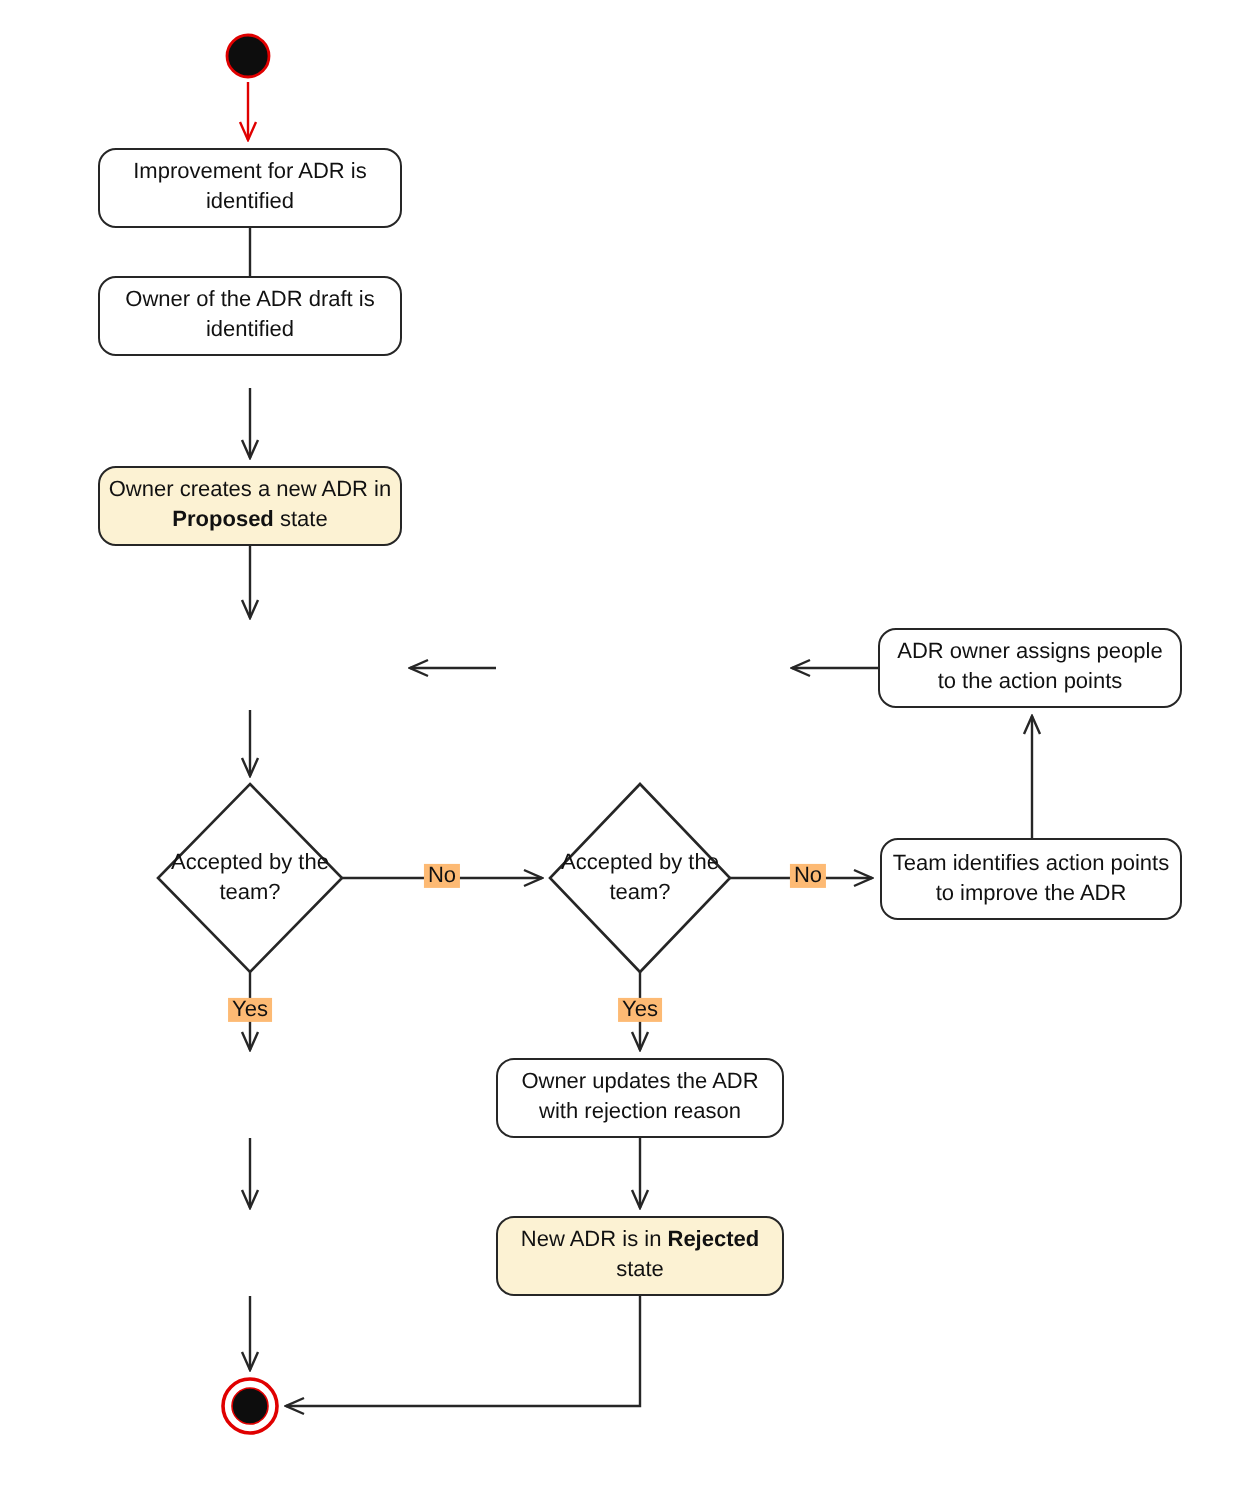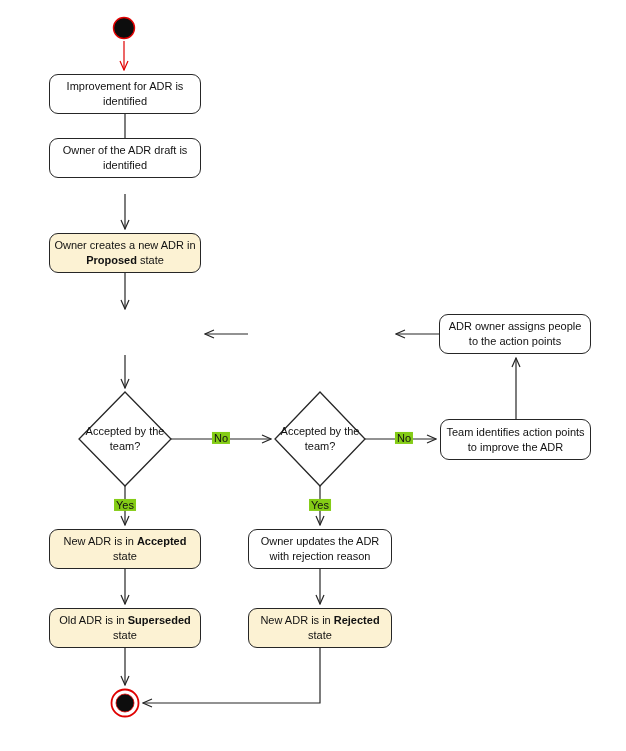--- a/index.html
+++ b/index.html
@@ -39,21 +39,21 @@
   .dlabel{
     position:absolute;
     transform:translate(-50%,-50%);
     text-align:center;
     font-size:11px;line-height:1.32;
     width:84px;
   }
   .elabel{
     position:absolute;
     transform:translate(-50%,-50%);
-    background:#84cc16;
+    background:#fdba74;
     padding:0 2px;
     font-size:11px;line-height:1.1;
     text-align:center;
   }
 </style>
 </head>
 <body>
 
 <div class="canvas">
 
@@ -112,27 +112,21 @@
     <span>ADR owner assigns people to the action points</span>
   </div>
 
   <div class="node" style="left:440px;top:419px;width:151px;height:41px">
     <span>Team identifies action points to improve the ADR</span>
   </div>
 
   <div class="dlabel" style="left:125px;top:439px">Accepted by the team?</div>
   <div class="dlabel" style="left:320px;top:439px">Accepted by the team?</div>
 
-  <div class="node state" style="left:49px;top:529px;width:152px;height:40px">
-    <span><span>New ADR is in </span><b>Accepted</b><span> state</span></span>
-  </div>
 
-  <div class="node state" style="left:49px;top:608px;width:152px;height:40px">
-    <span><span>Old ADR is in </span><b>Superseded</b><span> state</span></span>
-  </div>
 
   <div class="node state" style="left:248px;top:608px;width:144px;height:40px">
     <span><span>New ADR is in </span><b>Rejected</b><span> state</span></span>
   </div>
 
   <div class="node" style="left:248px;top:529px;width:144px;height:40px">
     <span>Owner updates the ADR with rejection reason</span>
   </div>
 
   <div class="elabel" style="left:221px;top:438px">No</div>

